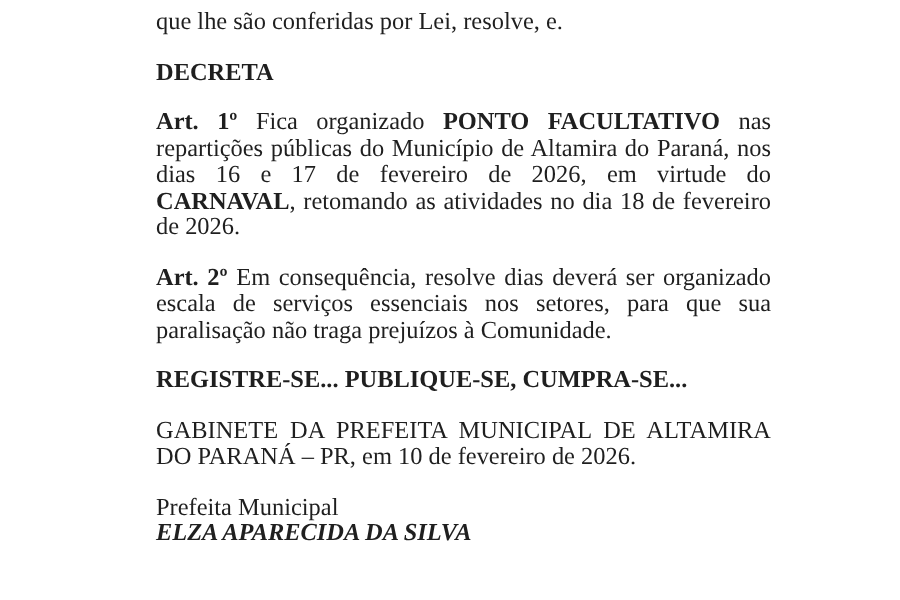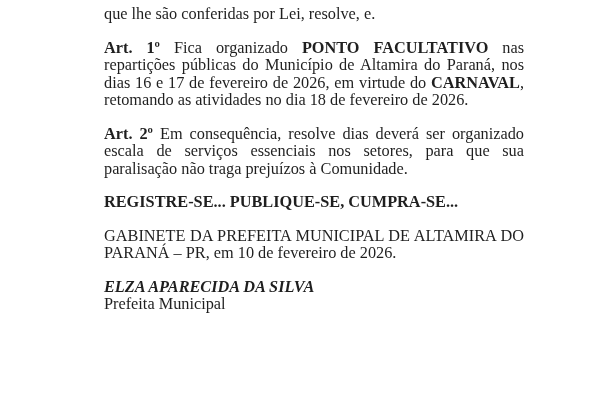--- a/index.html
+++ b/index.html
@@ -11,42 +11,43 @@
   }
   .doc {
     position: absolute;
     left: 104px; top: 5px;
     width: 424px;
     font-family: "Liberation Serif", "DejaVu Serif", serif;
     font-size: 16.3px;
     line-height: 17.5px;
     color: #1f1f1f;
   }
-  .doc p { margin: 0 4px 16px 0; text-align: justify; }
+  .doc p { margin: 0 14px 16px 0; text-align: justify; }
   .bold { font-weight: bold; font-family: Liberation Serif, serif; }
   .heading, .closing { font-weight: bold; text-align: left; }
   .sig-line { text-align: left; }
   .sig-name { font-weight: bold; font-style: italic; }
   .sig-block { margin: 0; }
 </style>
 </head>
 <body>
 
 <div class="doc">
 
   <p>que lhe são conferidas por Lei, resolve, e.</p>
 
+  <p class="heading">DECRETA</p>
 
   <p><span class="bold">Art. 1º</span><span> Fica organizado </span><span class="bold">PONTO FACULTATIVO</span><span> nas repartições públicas do Município de Altamira do Paraná, nos dias 16 e 17 de fevereiro de 2026, em virtude do </span><span class="bold">CARNAVAL</span><span>, retomando as atividades no dia 18 de fevereiro de 2026.</span></p>
 
   <p><span class="bold">Art. 2º</span><span> Em consequência, resolve dias deverá ser organizado escala de serviços essenciais nos setores, para que sua paralisação não traga prejuízos à Comunidade.</span></p>
 
 
   <p class="closing">REGISTRE-SE... PUBLIQUE-SE, CUMPRA-SE...</p>
 
   <p>GABINETE DA PREFEITA MUNICIPAL DE ALTAMIRA DO PARANÁ – PR, em 10 de fevereiro de 2026.</p>
 
   <div class="sig-block">
+    <div class="sig-line">Prefeita Municipal</div>
     <div class="sig-line sig-name">ELZA APARECIDA DA SILVA</div>
-    <div class="sig-line">Prefeita Municipal</div>
   </div>
 
 </div>
 
 </body></html>

